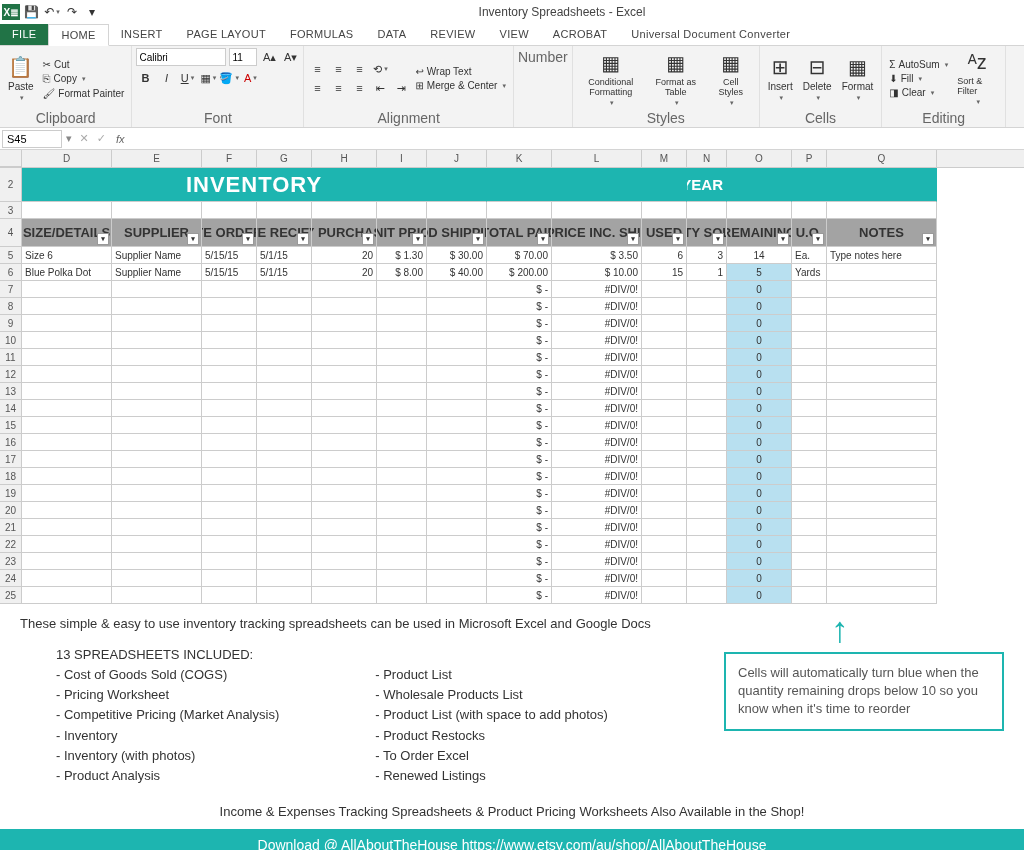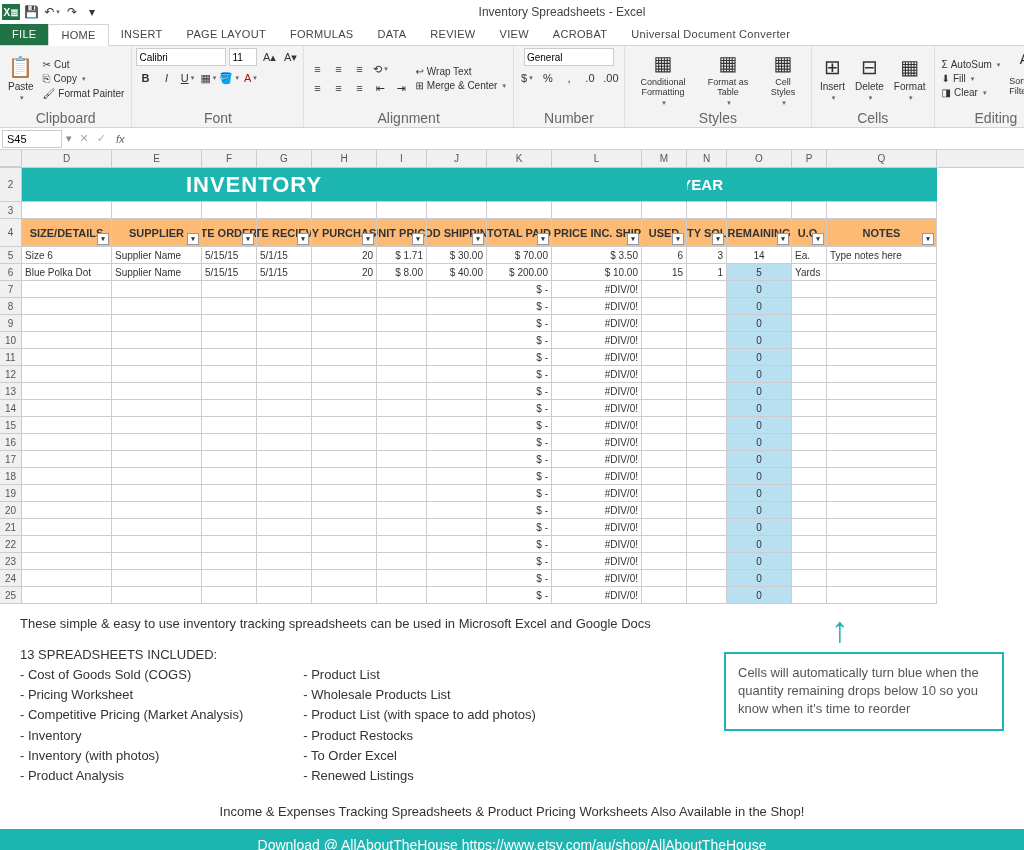--- a/index.html
+++ b/index.html
@@ -50,32 +50,32 @@
 .cell { border-right: 1px solid #ccc; border-bottom: 1px solid #ccc; font-size: 10px; padding: 0 3px; display: flex; align-items: center; overflow: hidden; white-space: nowrap; flex-shrink: 0; }
 
 
 .w-D{width:90px}.w-E{width:90px}.w-F{width:55px}.w-G{width:55px}.w-H{width:65px}.w-I{width:50px}.w-J{width:60px}.w-K{width:65px}.w-L{width:90px}.w-M{width:45px}.w-N{width:40px}.w-O{width:65px}.w-P{width:35px}.w-Q{width:110px}
 
 .banner-row .cell { background: #1db5b0; border-right-color: #1db5b0; }
 .banner-title { color: #fff; font-weight: bold; font-size: 22px; letter-spacing: 1px; }
 .banner-year { color: #fff; font-weight: bold; font-size: 15px; text-align: right; justify-content: flex-end; }
 .banner-year-box { background: #fff; }
 
-.header-row .cell { background: #fdba74; font-weight: bold; font-size: 11px; justify-content: center; text-align: left; position: relative; }
+.header-row .cell { background: #a3a3a3; font-weight: bold; font-size: 13px; justify-content: center; text-align: left; position: relative; }
 .filter-btn::after { content: "▾"; position: absolute; right: 2px; bottom: 1px; font-size: 7px; background: #fff; border: 1px solid #999; width: 10px; height: 10px; display: flex; align-items: center; justify-content: center; }
 
 .cell.right { justify-content: flex-end; }
 .cell.center { justify-content: center; }
 .cell.blue-hl { background: #b8e0f0; }
 
 
 .annotations { padding: 12px 20px 0; font-family: "Century Gothic", sans-serif; font-size: 13px; color: #333; position: relative; }
 .anno-intro { margin-bottom: 14px; }
 .anno-cols { display: flex; gap: 60px; }
-.anno-col { line-height: 1.55; }
+.anno-col { line-height: 1.55; margin-left: 36px; }
 .callout-arrow { position: absolute; right: 175px; top: 5px; color: #1db5b0; font-size: 36px; font-weight: bold; }
 .callout-box { position: absolute; right: 20px; top: 48px; width: 280px; border: 2px solid #1db5b0; padding: 10px 12px; font-size: 13px; line-height: 1.4; color: #555; }
 .anno-bottom { text-align: center; margin-top: 18px; font-size: 13px; }
 .dl-bar { background: #1db5b0; color: #fff; text-align: center; padding: 8px; font-size: 14px; margin-top: 10px; }
 </style>
 </head>
 <body>
 
 <div class="title-bar">
   <div class="qat">
@@ -177,30 +177,20 @@
         <div class="small-btn dd">
             <span>⊞</span>
             <span>Merge &amp; Center</span>
           </div>
       </div>
     </div>
     <div class="ribbon-group-label">Alignment</div>
   </div>
 
   <div class="ribbon-group">
-    <div class="ribbon-group-body" style="flex-direction:column;gap:3px">
-      <input class="font-select" style="width: 90px;" value="General">
-      <div class="icon-row">
-        <span class="icon-btn dd">$</span>
-        <span class="icon-btn">%</span>
-        <span class="icon-btn">,</span>
-        <span class="icon-btn">.0</span>
-        <span class="icon-btn">.00</span>
-      </div>
-    </div>
     <div class="ribbon-group-label">Number</div>
   </div>
 
   <div class="ribbon-group">
     <div class="ribbon-group-body">
       <div class="big-btn dd">
           <span class="ico">▦</span>
           <span style="font-size:9px;text-align:center;width:60px">Conditional Formatting</span>
         </div>
       <div class="big-btn dd">
@@ -332,21 +322,21 @@
         <div class="cell filter-btn w-P" style="width: 35px;">U.O.</div>
         <div class="cell filter-btn w-Q" style="width: 110px;">NOTES</div>
       </div>
       <div class="spreadsheet-row ">
         <div class="row-hdr">5</div>
         <div class="cell w-D " style="width: 90px;">Size 6</div>
         <div class="cell w-E " style="width: 90px;">Supplier Name</div>
         <div class="cell w-F " style="width: 55px;">5/15/15</div>
         <div class="cell w-G " style="width: 55px;">5/1/15</div>
         <div class="cell w-H right" style="width: 65px;">20</div>
-        <div class="cell w-I right" style="width: 50px;">$    1.71</div>
+        <div class="cell w-I right" style="width: 50px;">$    1.30</div>
         <div class="cell w-J right" style="width: 60px;">$    30.00</div>
         <div class="cell w-K right" style="width: 65px;">$    70.00</div>
         <div class="cell w-L right" style="width: 90px;">$    3.50</div>
         <div class="cell w-M right" style="width: 45px;">6</div>
         <div class="cell w-N right" style="width: 40px;">3</div>
         <div class="cell w-O center" style="width: 65px;">14</div>
         <div class="cell w-P " style="width: 35px;">Ea.</div>
         <div class="cell w-Q " style="width: 110px;">Type notes here</div>
       </div>
       <div class="spreadsheet-row ">

